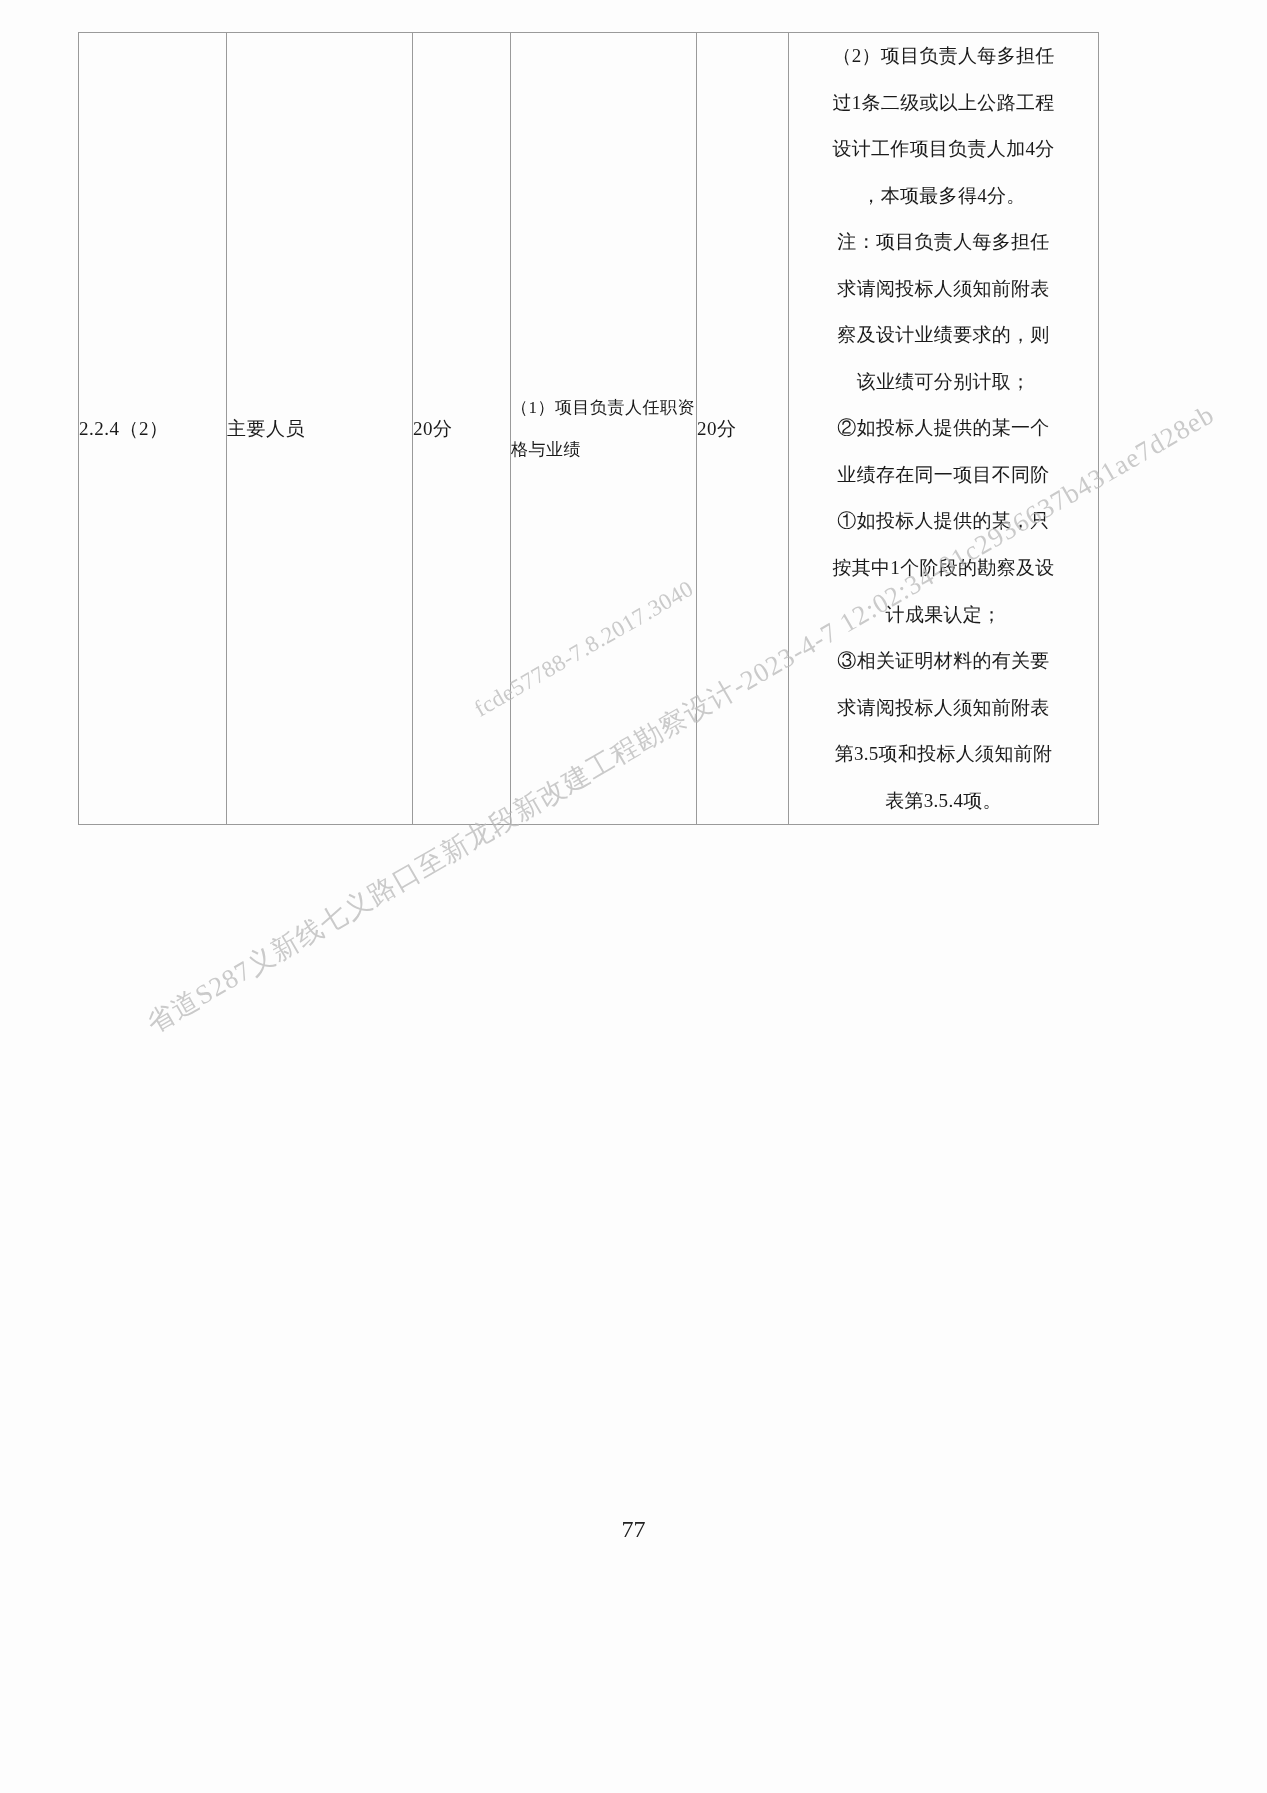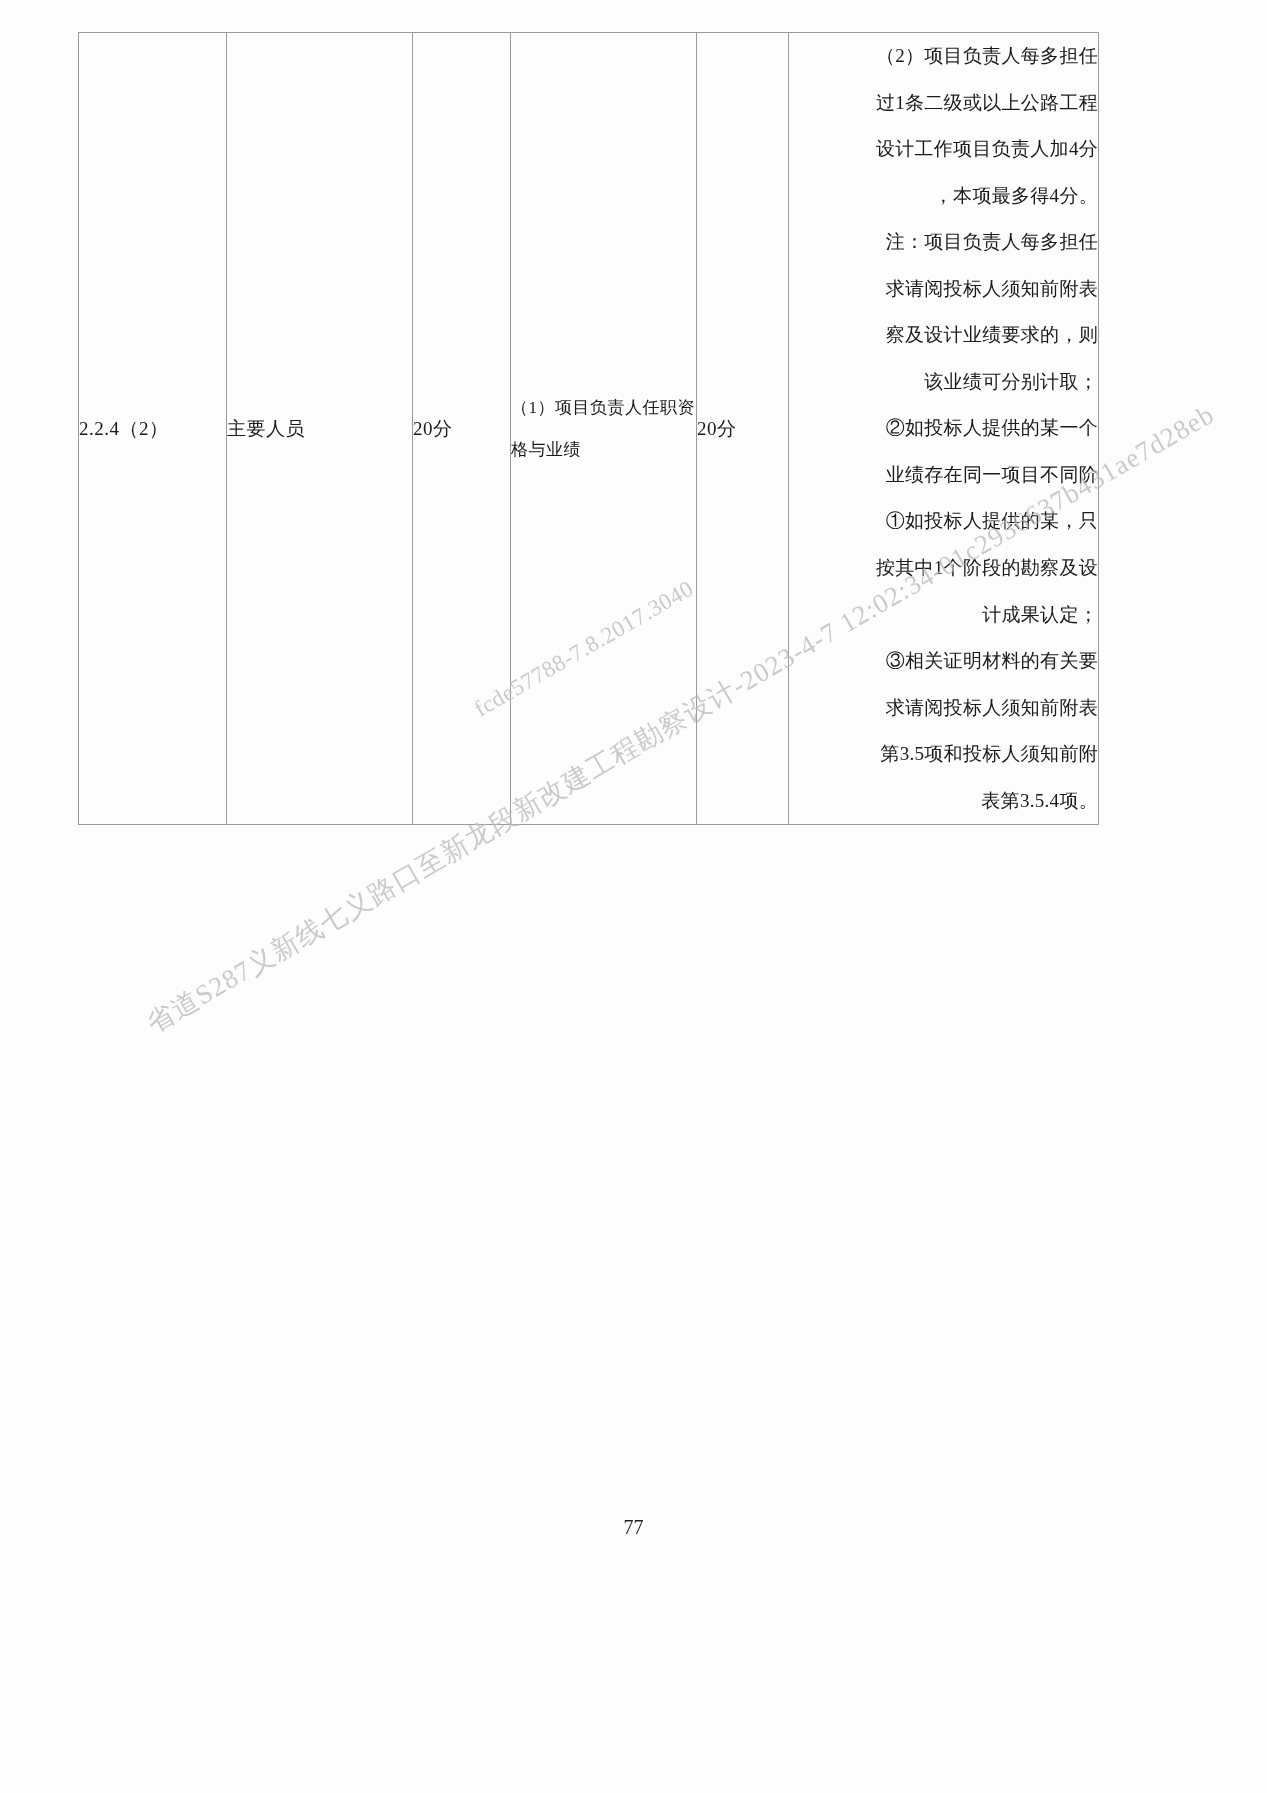--- a/index.html
+++ b/index.html
@@ -53,41 +53,41 @@
     line-height: 1.9;
   }
   .cell-indent {
     text-align: left;
     font-size: 17px;
     line-height: 2.45;
     padding: 8px 14px 8px 18px;
     letter-spacing: 0.5px;
   }
   .cell-long {
-    text-align: right;
+    text-align: center;
     font-size: 19px;
     line-height: 2.45;
     padding: 16px 16px 18px 16px;
     letter-spacing: 0.3px;
     vertical-align: top;
     margin-left: 34px;
   }
   .cell-long p {
     margin: 0;
     text-indent: 0;
   }
 
   
   .page-number {
     position: absolute;
     left: 0;
     right: 0;
     top: 1516px;
     text-align: center;
-    font-size: 20px;
+    font-size: 24px;
     color: #222;
     font-family: "Liberation Serif", serif;
   }
 
   
   .watermark {
     position: absolute;
     color: #b9b9b9;
     opacity: 0.75;
     font-size: 25px;

